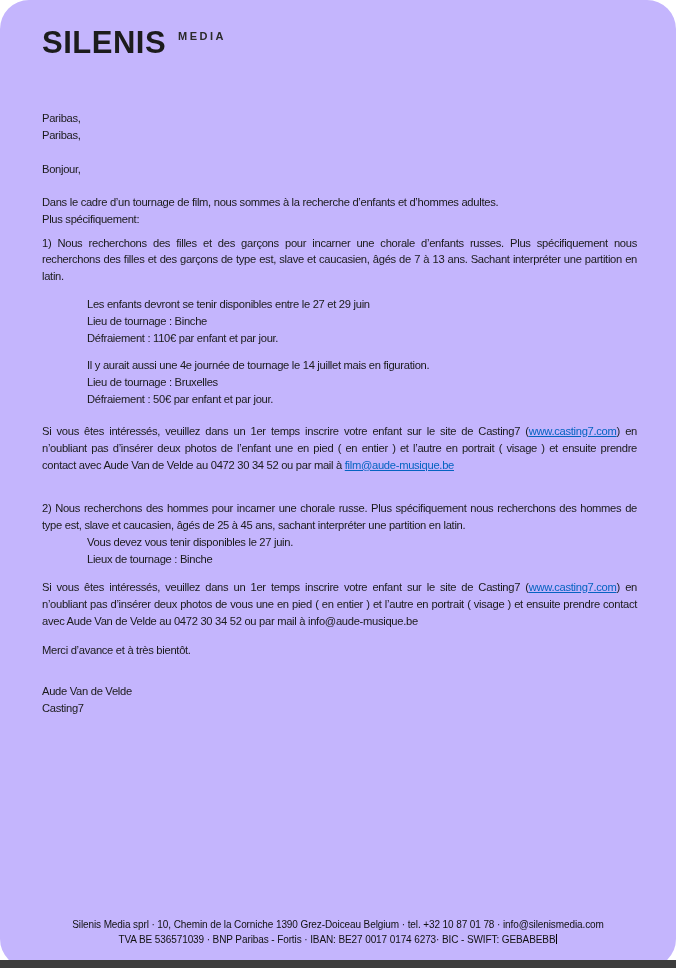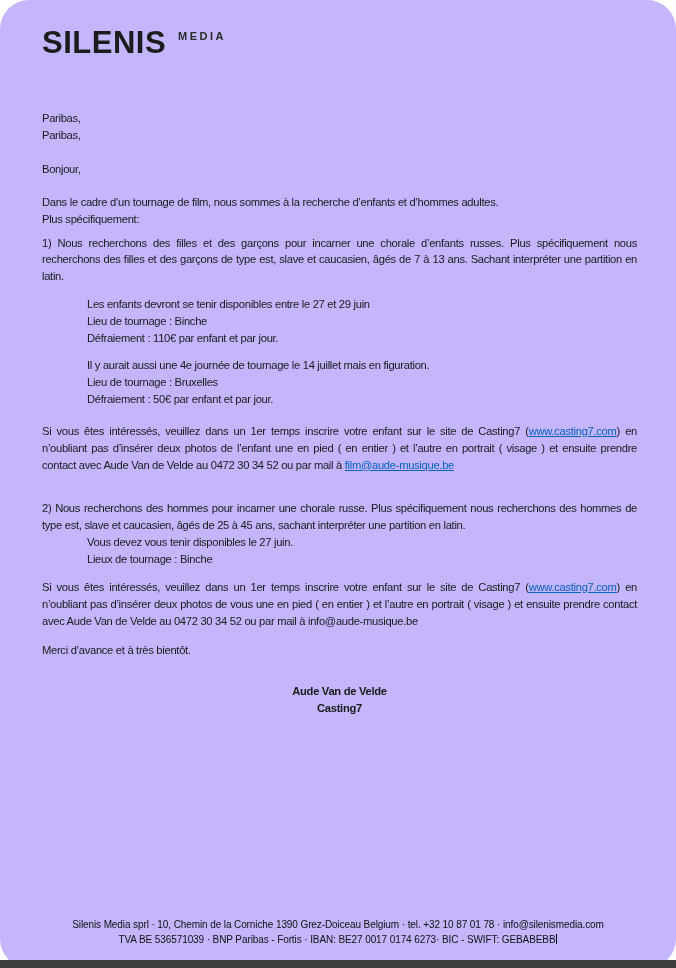--- a/index.html
+++ b/index.html
@@ -25,21 +25,21 @@
   }
 
   
   .letter {
     position: absolute; left: 42px; top: 110px; width: 595px;
     font-size: 11.2px; letter-spacing: -0.3px; line-height: 16.9px;
     color: #1a1a1a;
   }
   .block { margin: 0; }
   .indent { margin-left: 45px; }
-  .right { text-align: center; font-weight: bold; }
+  .right { text-align: left; }
   .just { text-align: justify; }
   .lnk { color: #0563c1; text-decoration: underline; cursor: pointer; }
 
   
   .footer {
     position: absolute; left: 0; top: 917px; width: 100%;
     text-align: center; font-size: 10px; line-height: 15px;
     letter-spacing: -0.1px; color: #111;
   }
   .caret {

